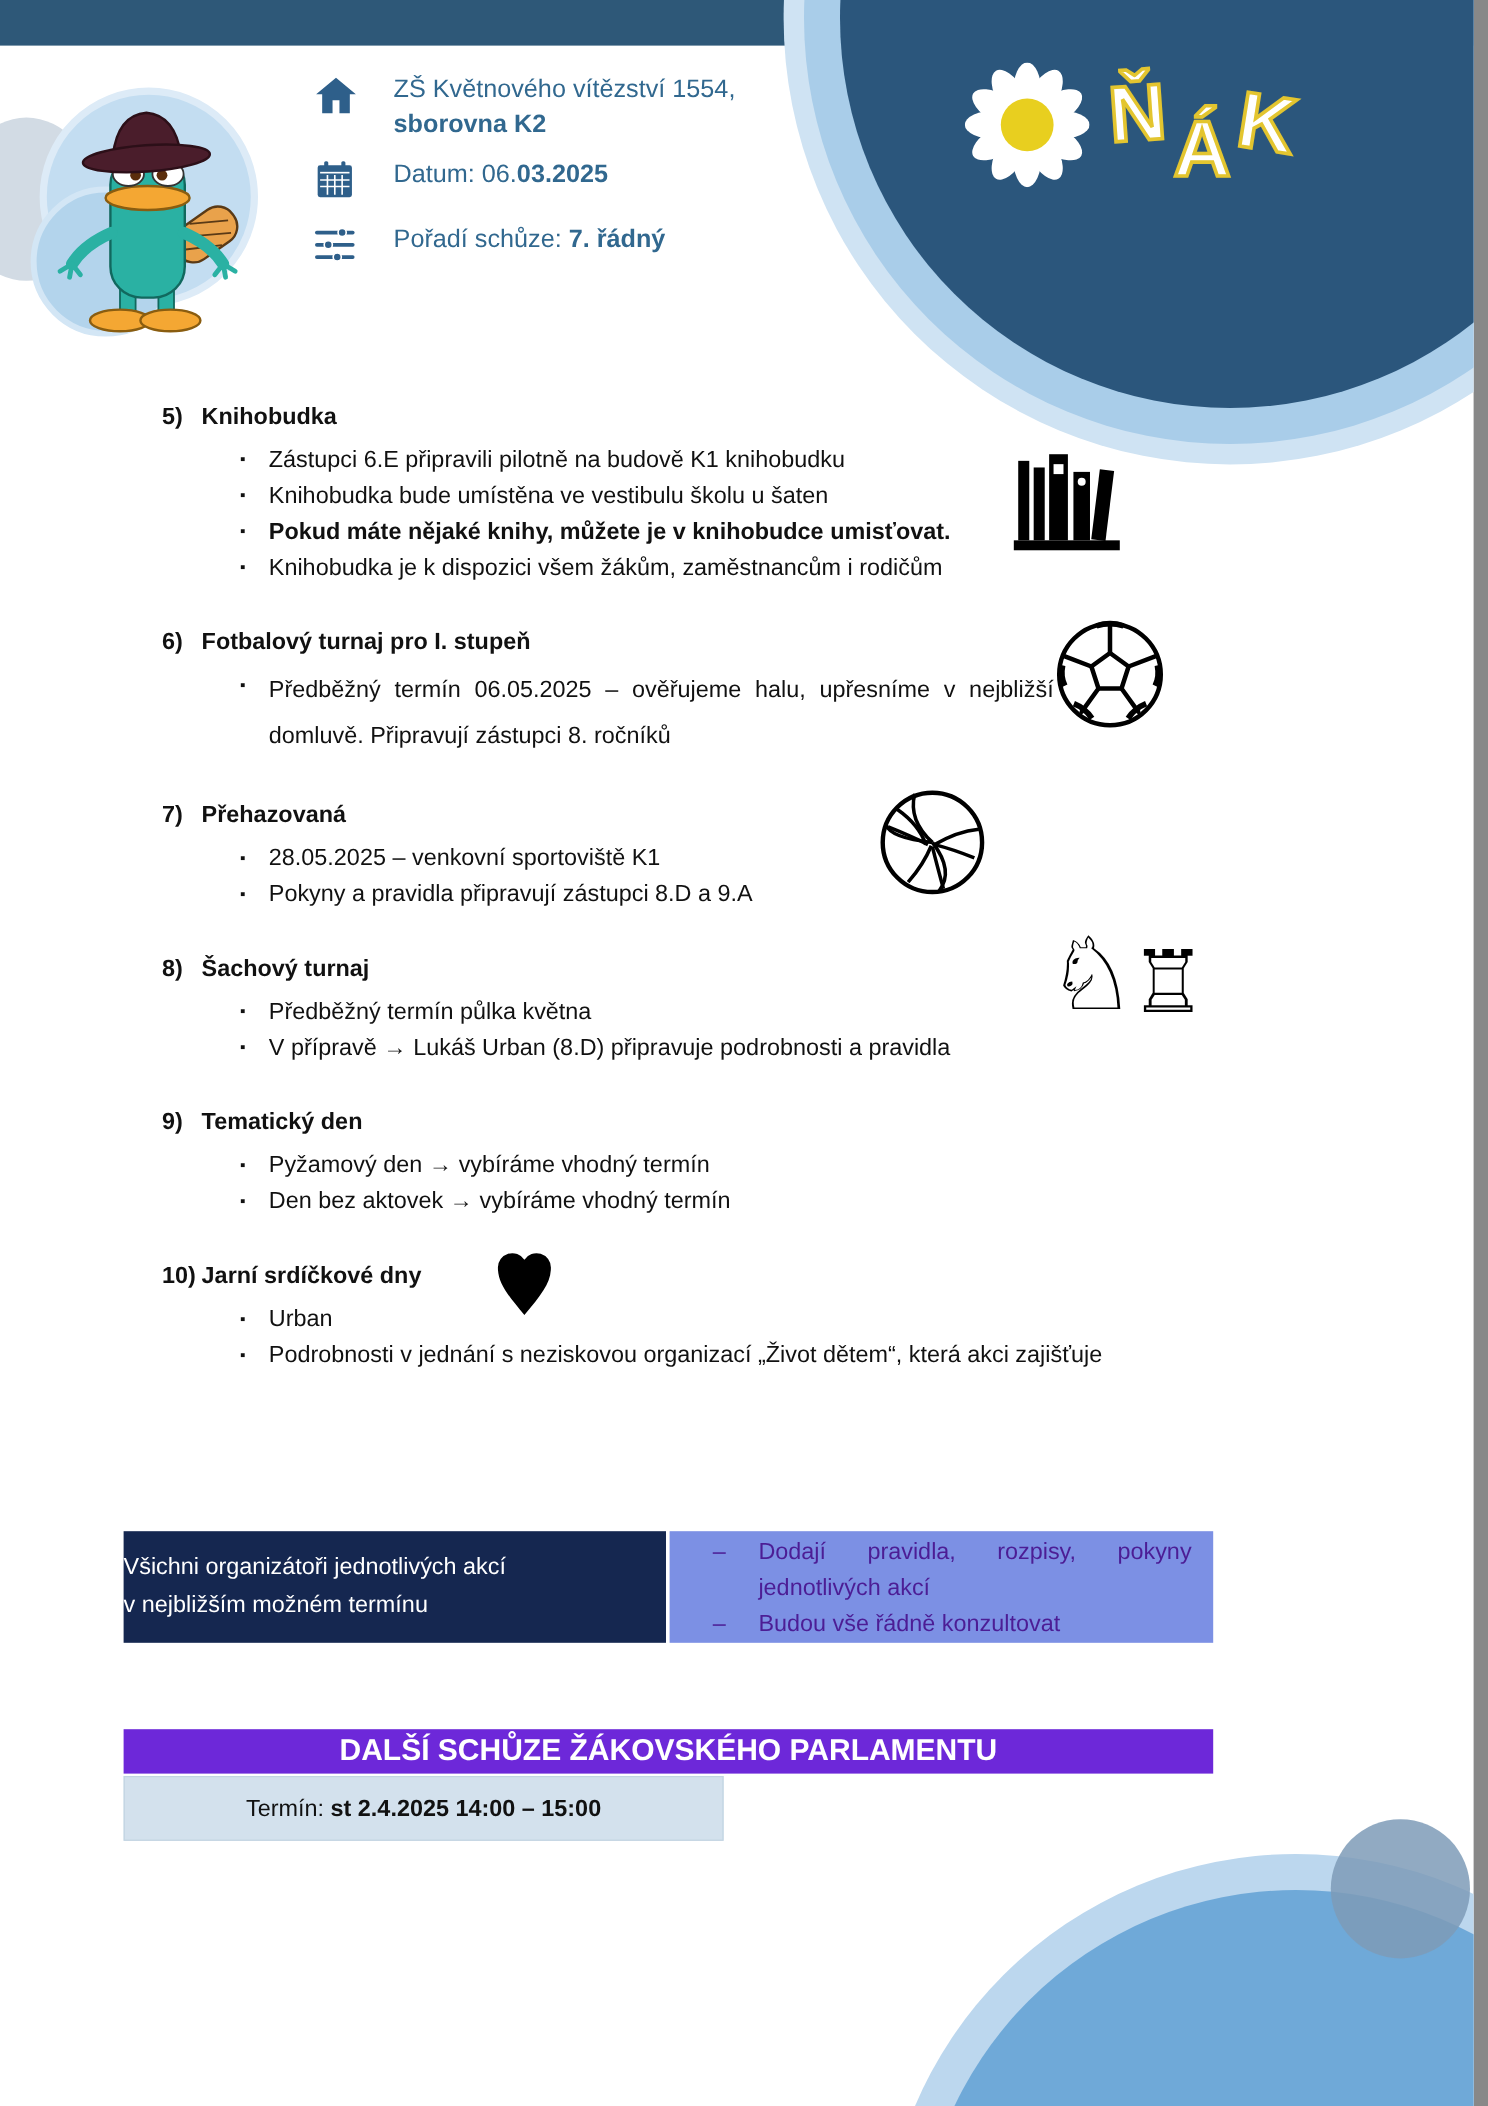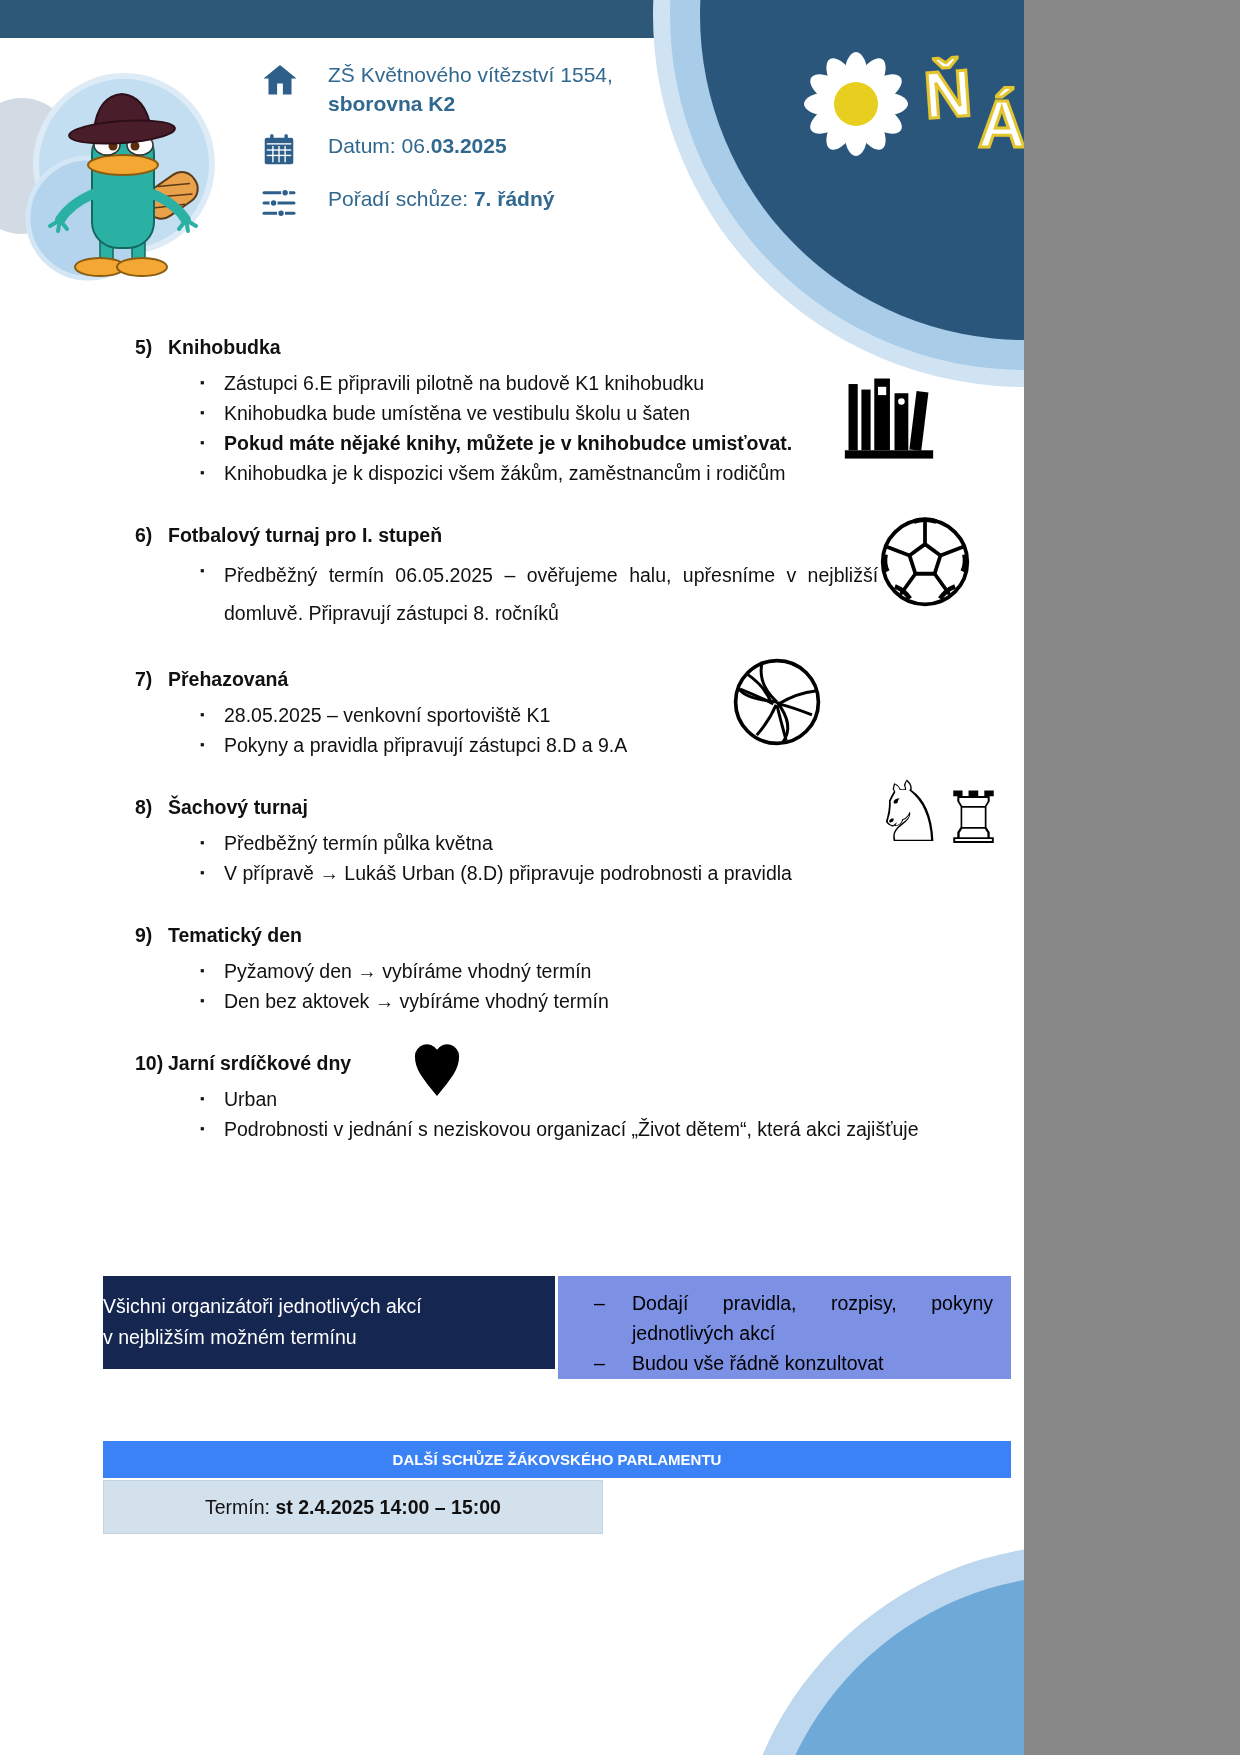--- a/index.html
+++ b/index.html
@@ -1,16 +1,16 @@
 <!DOCTYPE html>
 <html><head>
 <meta charset="utf-8">
 <style>
   html,body{margin:0;padding:0;background:#888;}
-  .page{position:relative;width:1024px;height:1755px;background:#ffffff;overflow:hidden;
+  .page{position:relative;width:1228px;height:1755px;background:#ffffff;overflow:hidden;
         font-family:"Liberation Sans","DejaVu Sans",sans-serif;color:#111;}
 
   
   .top-bar{position:absolute;left:0;top:0;width:1240px;height:38px;background:#2e5878;z-index:1;}
   .tr-ring-faint{position:absolute;left:653px;top:-357px;width:744px;height:744px;border-radius:50%;
                  background:#cfe3f3;z-index:2;}
   .tr-ring{position:absolute;left:670px;top:-340px;width:710px;height:710px;border-radius:50%;
            background:#a9cde9;z-index:2;}
   .tr-navy{position:absolute;left:700px;top:-310px;width:650px;height:650px;border-radius:50%;
            background:#2b567c;z-index:2;}
@@ -58,30 +58,30 @@
   .chess-knight{font-size:84px;}
   .chess-rook{font-size:72px;margin-left:-6px;}
 
   
   .tasks-table{position:absolute;left:103px;top:1276px;width:908px;z-index:4;font-size:19.5px;}
   .tasks-header{height:32px;line-height:32px;background:#1e3460;color:#fff;font-weight:700;
                 text-align:center;margin-bottom:3px;}
   .tasks-body{display:flex;gap:3px;}
   .tasks-left{width:452px;flex:none;background:#152750;color:#fff;
               padding-top:15px;height:78px;line-height:31px;}
-  .tasks-right{flex:1;background:#7c90e4;color:#000000;padding:12px 18px 0 36px;height:91px;}
+  .tasks-right{flex:1;background:#7c90e4;color:#4c1d95;padding:2px 18px 0 36px;height:91px;}
   .task-item{display:flex;line-height:30px;}
   .task-dash{width:38px;flex:none;}
   .task-dash::before{content:"–";}
   .task-text{flex:1;text-align:justify;}
 
   
   .meet-table{position:absolute;left:103px;top:1441px;width:908px;z-index:4;font-size:19.5px;}
-  .meet-header{height:37px;line-height:37px;background:#3b82f6;color:#fff;font-weight:700;
-               font-size:15px;text-align:center;margin-bottom:2px;}
+  .meet-header{height:37px;line-height:37px;background:#6d28d9;color:#fff;font-weight:700;
+               font-size:25px;text-align:center;margin-bottom:2px;}
   .meet-body{display:flex;gap:15px;}
   .meet-cell{background:#d3e1ed;height:52px;line-height:52px;text-align:center;border:1px solid #c2d4e2;}
   .meet-left{width:498px;flex:none;}
   .meet-right{flex:1;}
 
   
   .fb-ring{position:absolute;left:735px;top:1545px;width:690px;height:690px;border-radius:50%;
            background:#bcd7ee;z-index:1;}
   .fb-fill{position:absolute;left:765px;top:1575px;width:630px;height:630px;border-radius:50%;
            background:#6fa9d8;z-index:1;}

